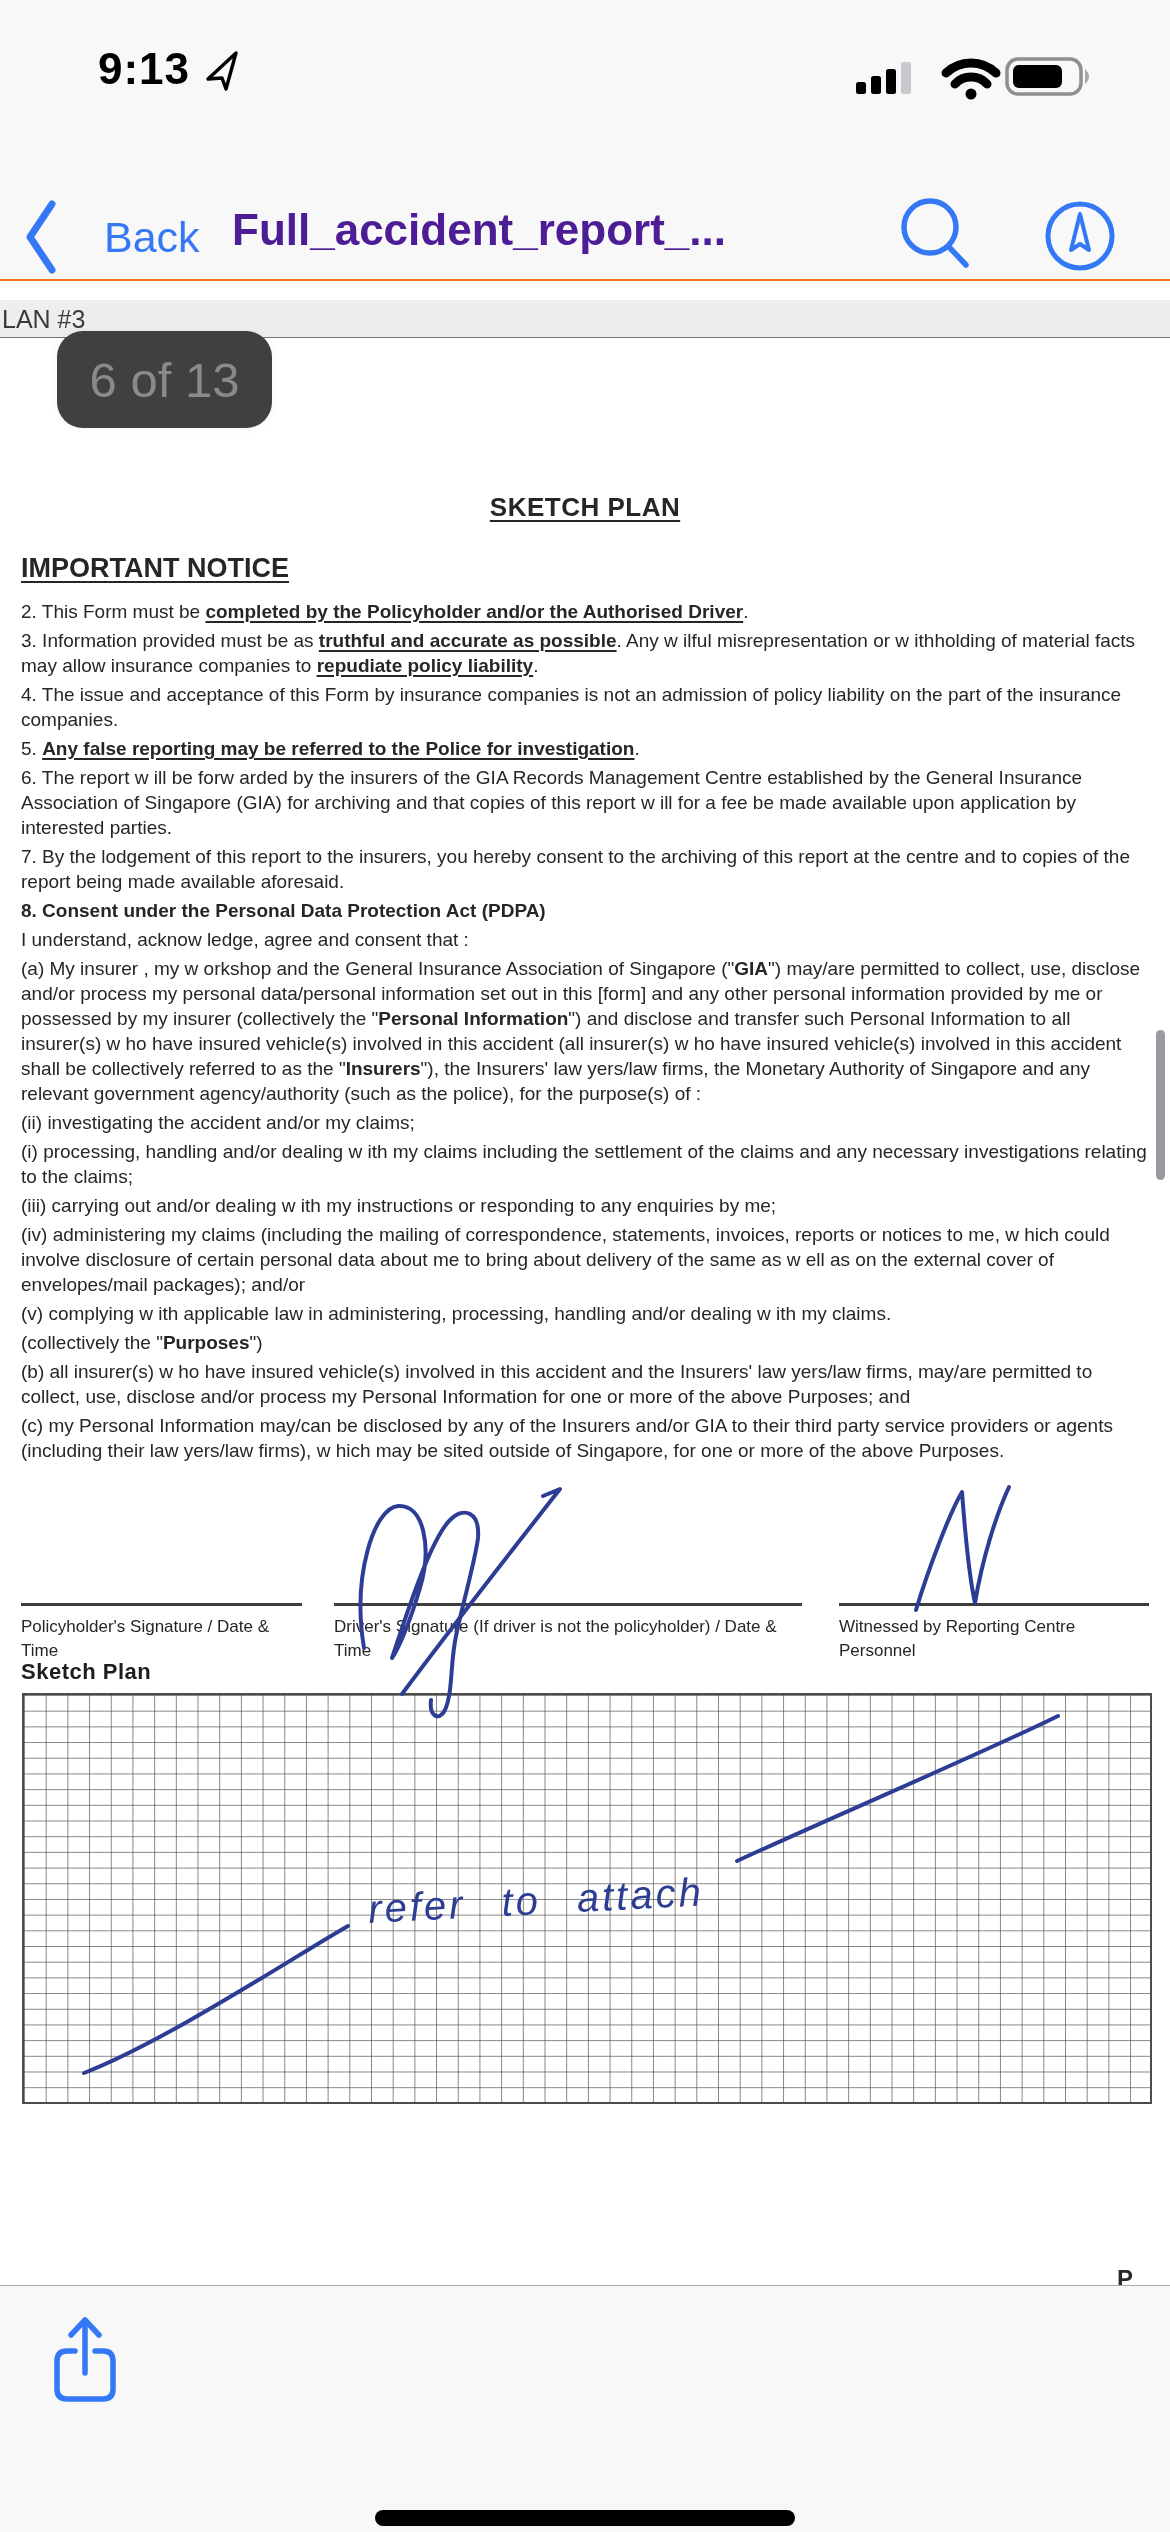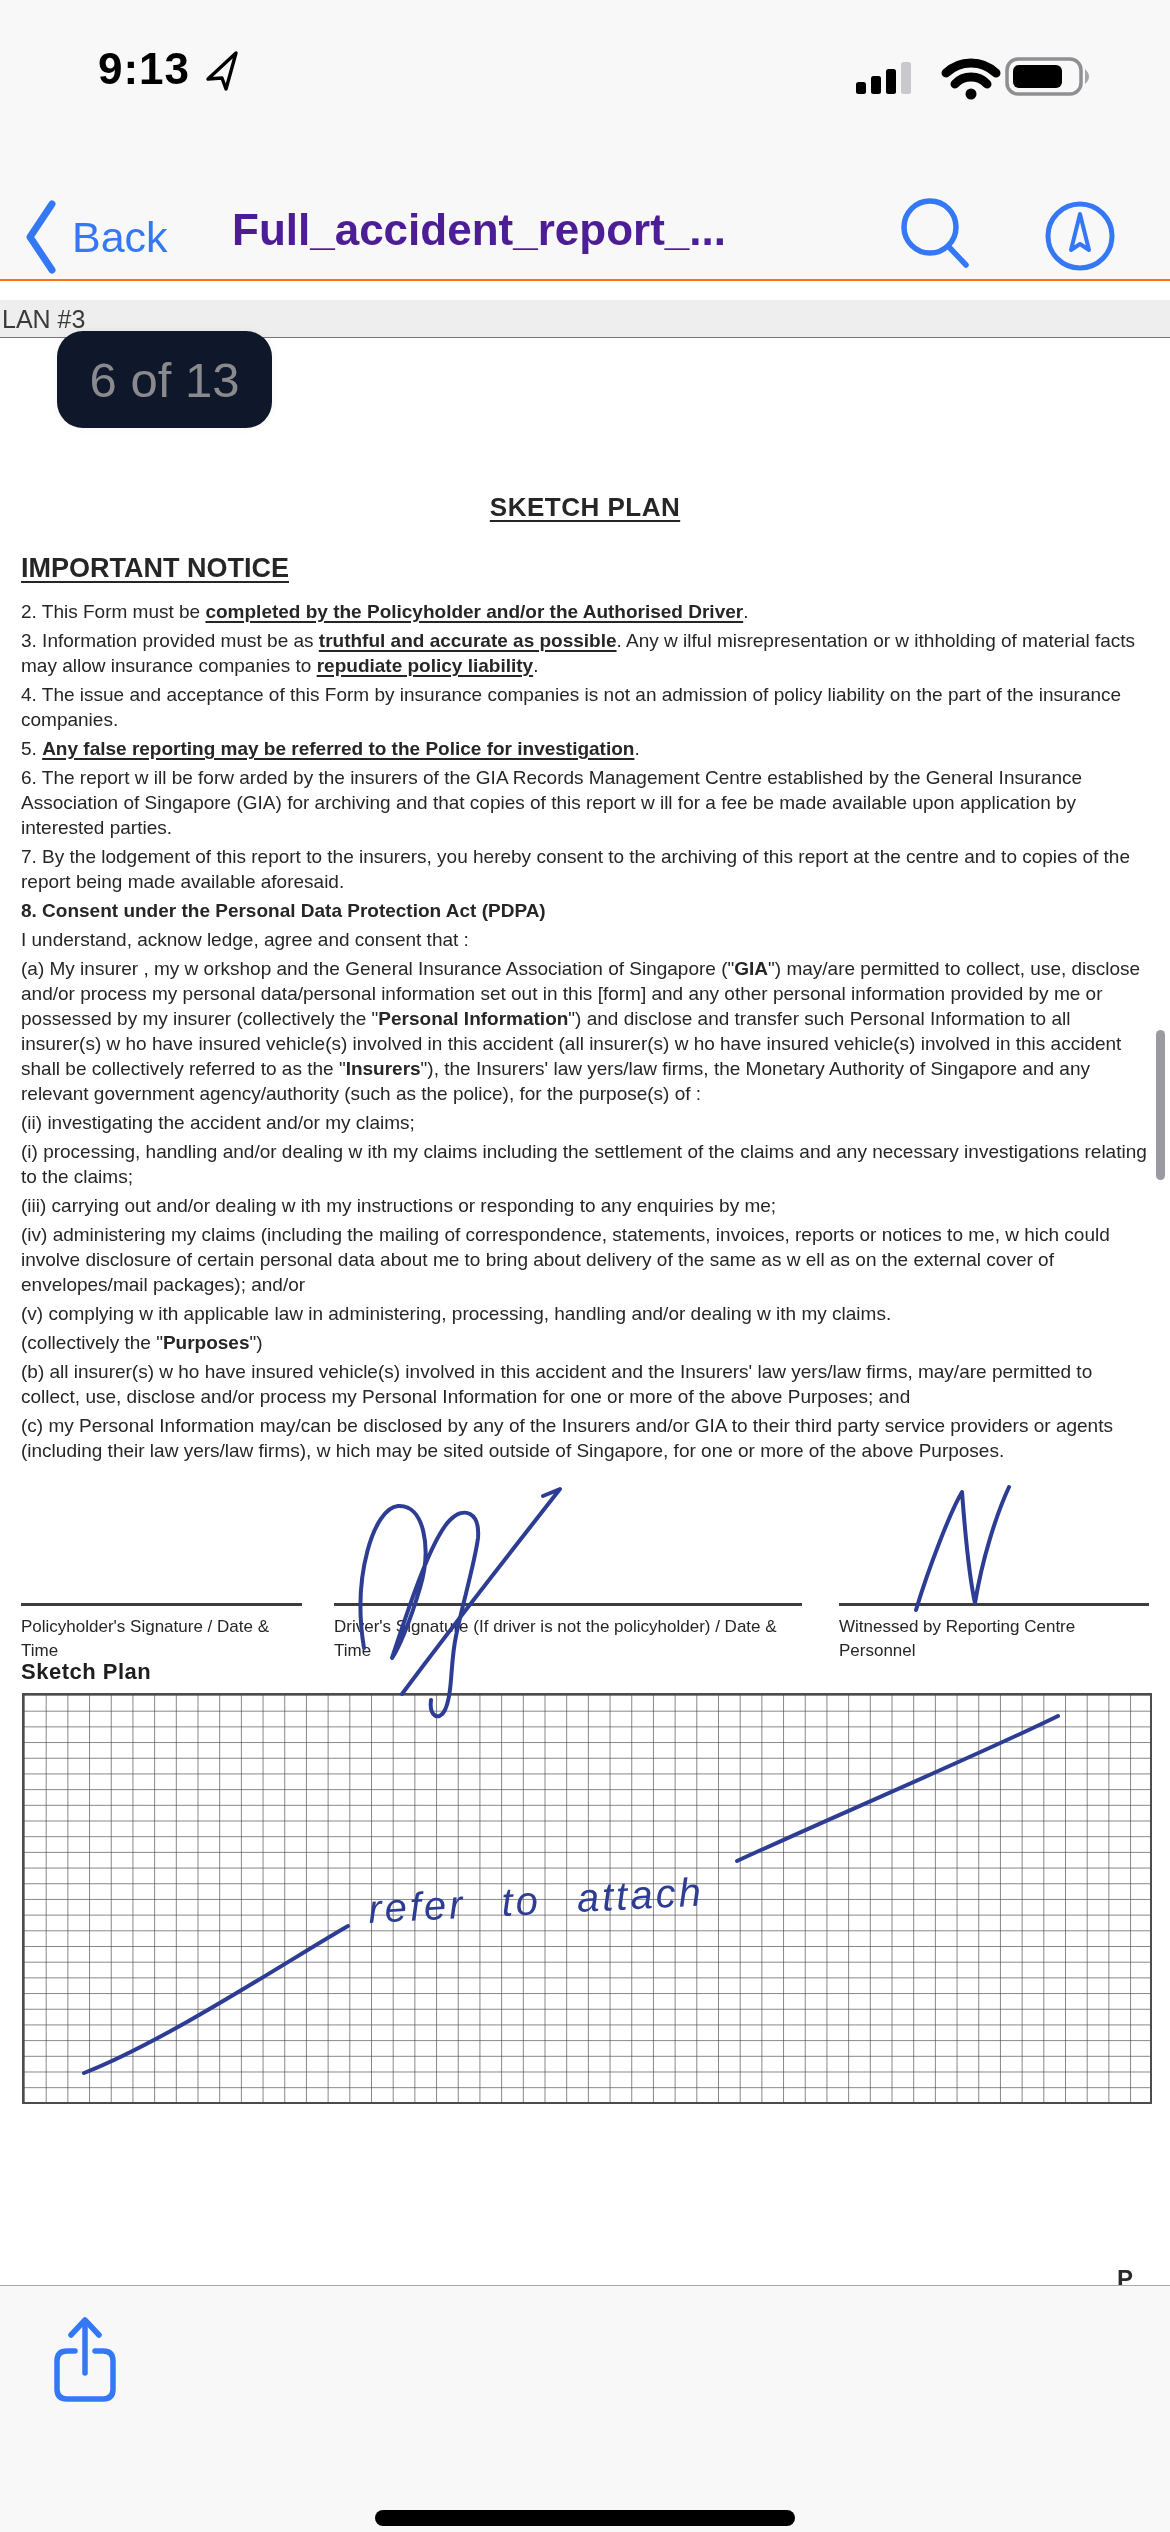--- a/index.html
+++ b/index.html
@@ -6,33 +6,33 @@
   body{
     width:1170px;height:2532px;position:relative;overflow:hidden;
     background:#ffffff;font-family:"Liberation Sans",sans-serif;
     -webkit-font-smoothing:antialiased;
   }
   
   .navbar{position:absolute;left:0;top:0;width:1170px;height:279px;
     background:#f8f8f8;border-bottom:2px solid #f97316;z-index:20;}
   .time{position:absolute;left:98px;top:44px;font-size:44px;font-weight:700;color:#000;letter-spacing:1px;}
   .statusicons{position:absolute;right:0;top:0;}
-  .backbtn{position:absolute;left:22px;top:198px;display:flex;align-items:center;cursor:pointer;}
+  .backbtn{position:absolute;left:22px;top:198px;display:flex;align-items:center;cursor:pointer;gap:32px;}
   .backbtn .lbl{font-size:43px;color:#3478F6;margin-left:14px;}
   .navtitle{position:absolute;left:232px;top:205px;font-size:44px;font-weight:700;color:#4c1d95;
     white-space:nowrap;max-width:640px;overflow:hidden;}
   .navicon{position:absolute;top:190px;cursor:pointer;}
   .navicon.search{left:892px;}
   .navicon.markup{left:1038px;}
   
   .graystrip{position:absolute;left:0;top:300px;width:1170px;height:37px;background:#eeeeef;
     border-bottom:1px solid #737373;z-index:5;}
   .graystrip span{position:absolute;left:2px;top:5px;font-size:25px;color:#3a3a3c;}
   .pagepill{position:absolute;left:57px;top:331px;width:215px;height:97px;border-radius:26px;
-    background:#0f172a;box-shadow:0 0 10px rgba(0,0,0,0.05);z-index:6;
+    background:#404040;box-shadow:0 0 10px rgba(0,0,0,0.05);z-index:6;
     display:flex;align-items:center;justify-content:center;
     font-size:49px;color:#8a8a8e;}
   
   .doc{position:absolute;left:0;top:337px;width:1170px;height:1948px;background:#fff;z-index:1;color:#262626;}
   .doc-title{position:absolute;left:0;top:155px;width:1170px;text-align:center;
     font-size:26px;font-weight:700;text-decoration:underline;text-decoration-thickness:2px;text-underline-offset:4px;letter-spacing:0.5px;}
   .doc-h2{position:absolute;left:21px;top:216px;font-size:27px;font-weight:700;
     text-decoration:underline;text-decoration-thickness:2px;text-underline-offset:4px;}
   .notice{position:absolute;left:21px;top:262px;width:1128px;}
   .doc-p{margin:0 0 4px 0;font-size:19px;line-height:25px;}

